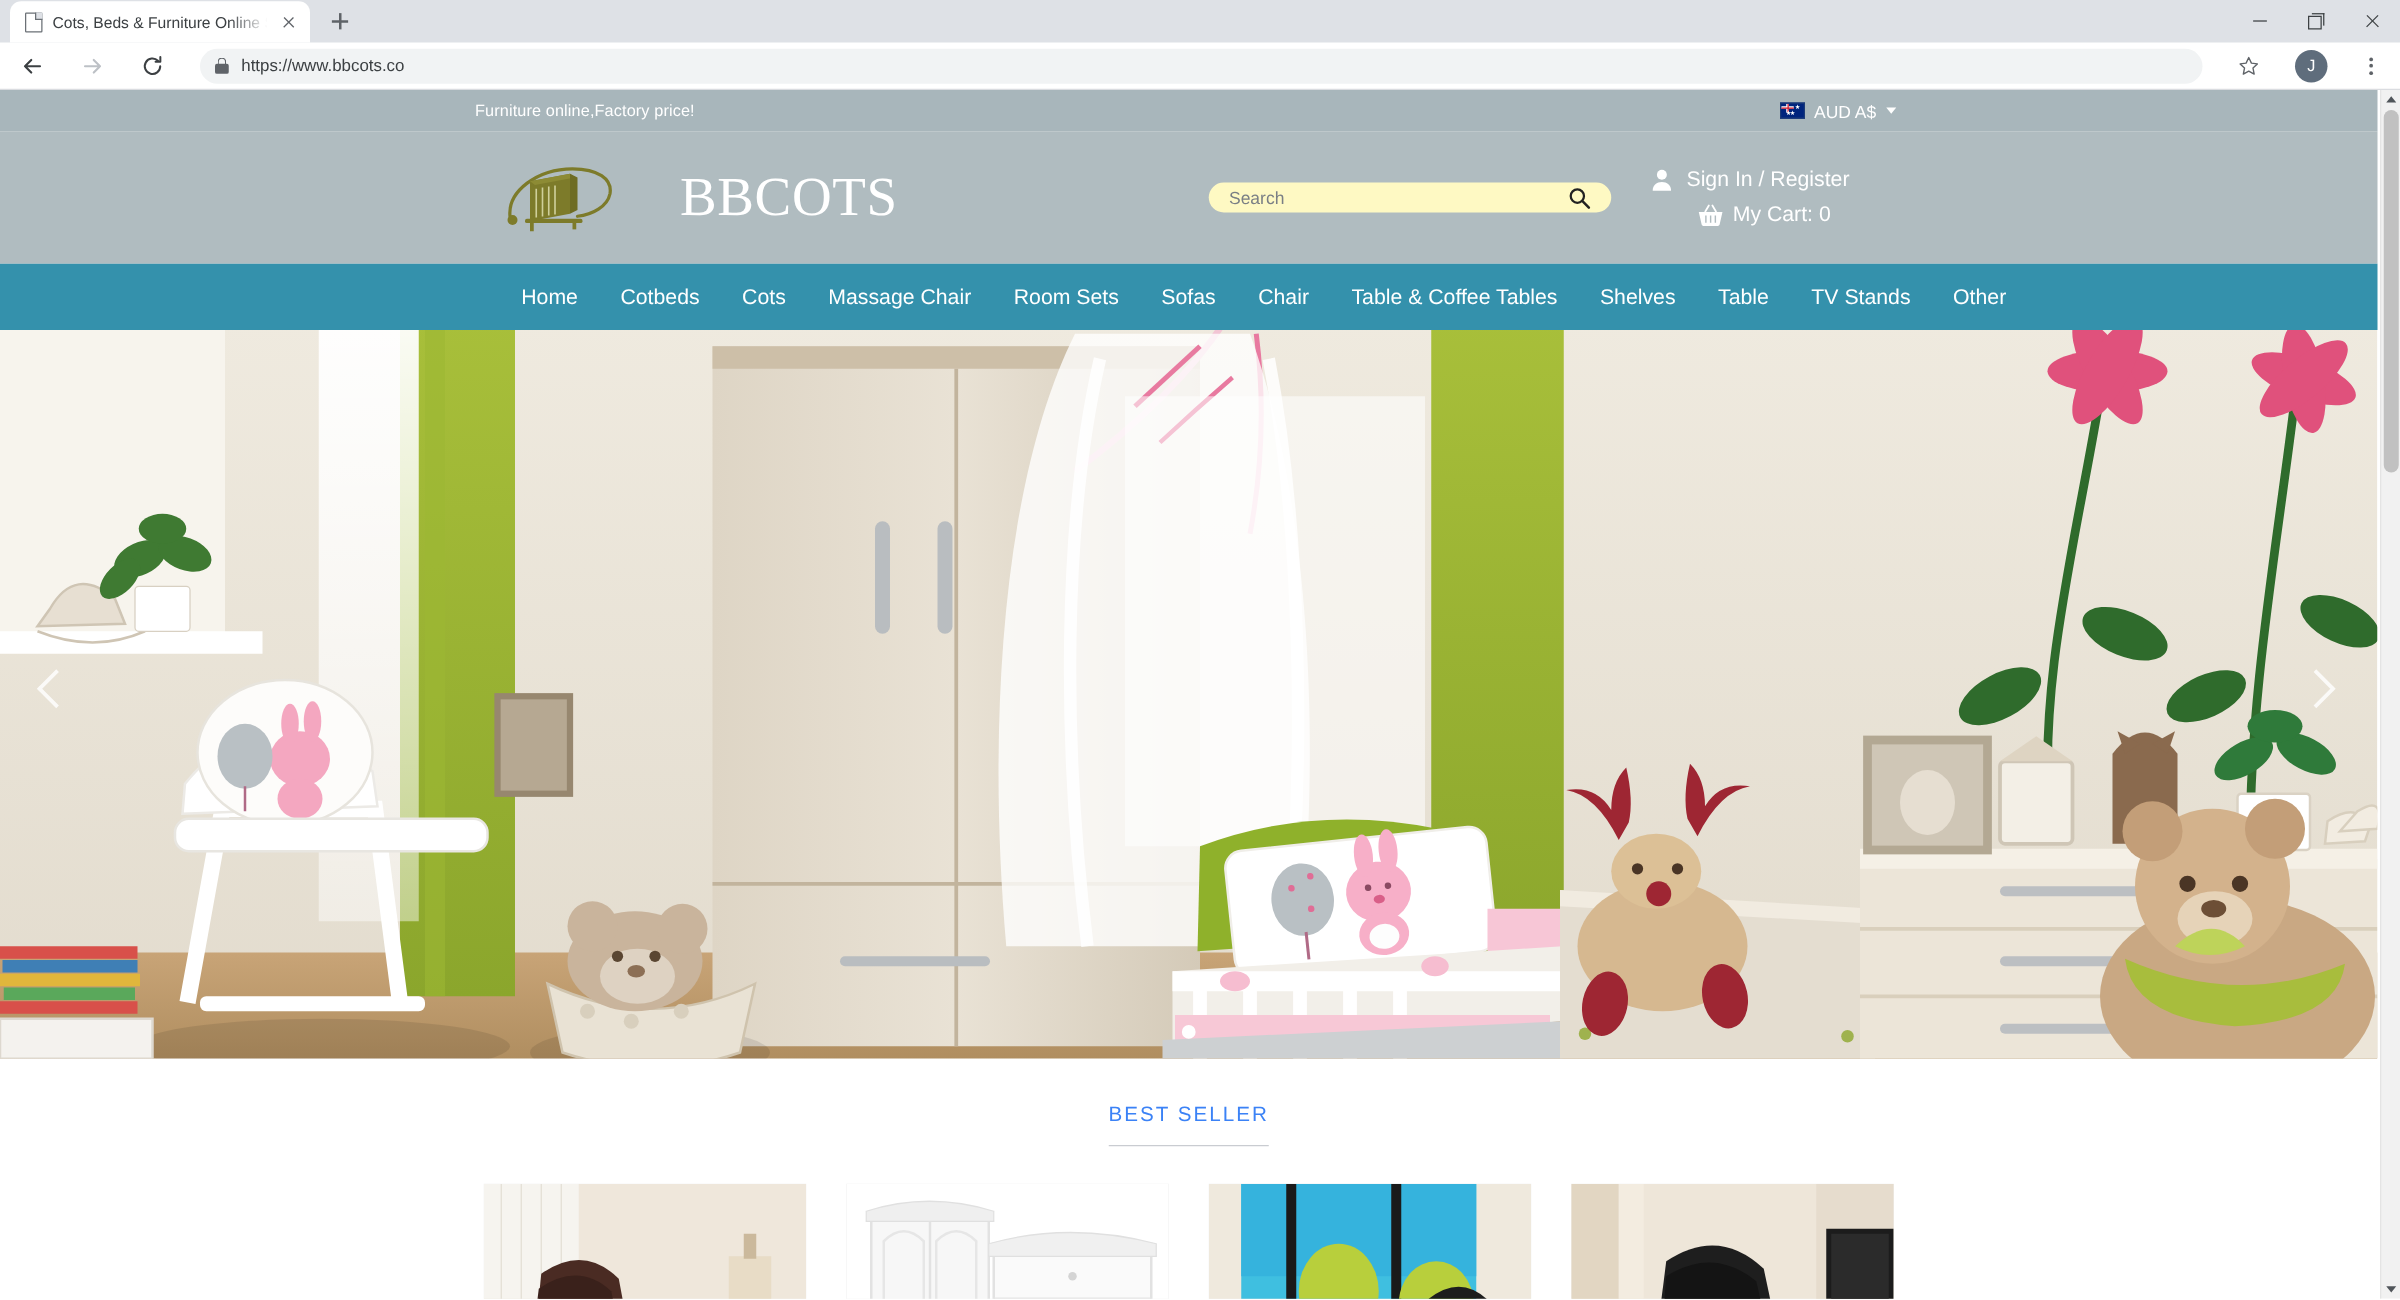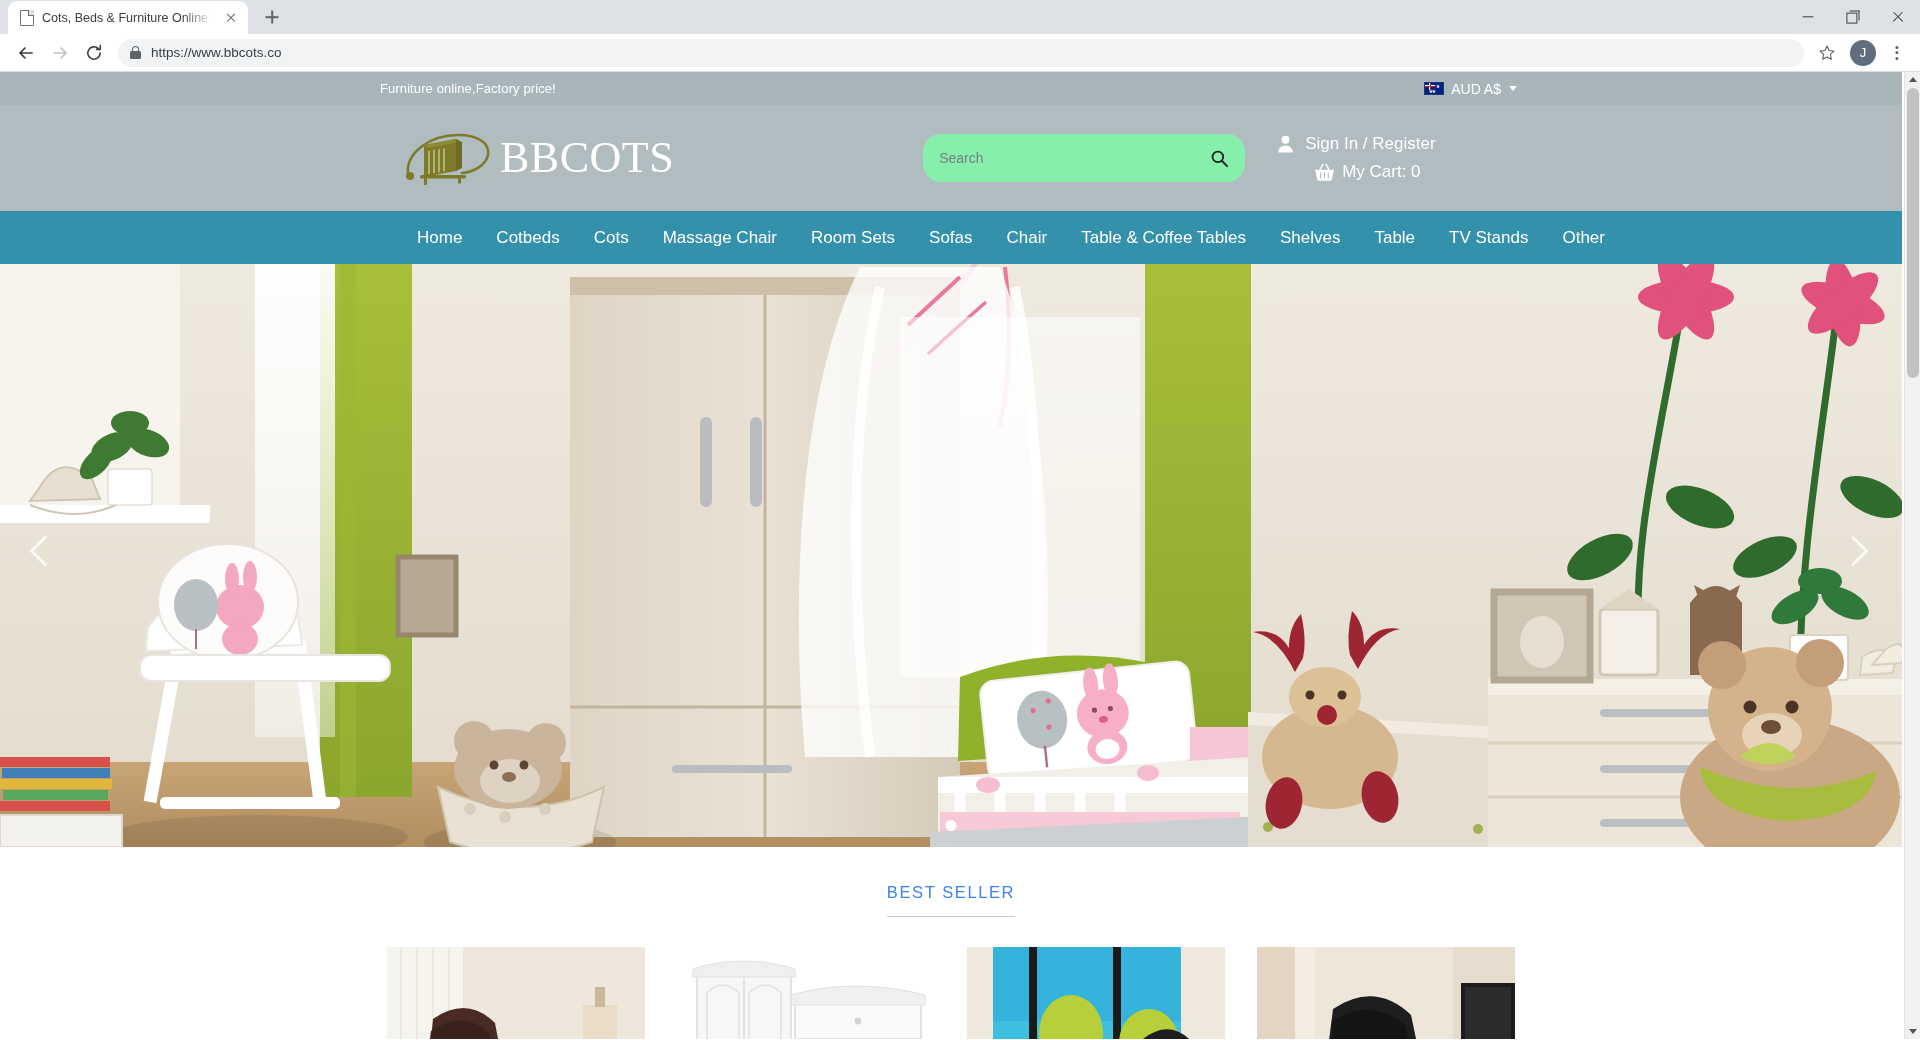--- a/index.html
+++ b/index.html
@@ -86,21 +86,21 @@
   }
   .wc-close::before, .wc-close::after {
     content:""; position:absolute; left:50%; top:50%;
     width:13px; height:1.4px; background:#3c4043;
   }
   .wc-close::before { transform:translate(-50%,-50%) rotate(45deg); }
   .wc-close::after  { transform:translate(-50%,-50%) rotate(-45deg); }
 
   .toolbar {
     height: 38px; background: #fff;
-    display: flex; align-items: center; padding: 0 10px; gap: 2px;
+    display: flex; align-items: center; padding: 0 10px; gap: 16px;
     border-bottom: 1px solid #dadce0;
   }
   .nav-btn { width: 32px; height: 32px; position: relative; flex:0 0 32px; }
   .nav-btn svg { position:absolute; left:50%; top:50%; transform:translate(-50%,-50%); }
   .omnibox {
     flex: 1; height: 28px; background: #f1f3f4; border-radius: 14px;
     display: flex; align-items: center; padding: 0 12px; gap: 10px;
     margin-left: 6px; margin-right: 6px;
   }
   .lock { width: 11px; height: 13px; position: relative; flex:0 0 11px; }
@@ -173,23 +173,24 @@
     display: flex; align-items: center;
   }
   .logo-wrap {
     margin-left: 400px; display: flex; align-items: center; gap: 4px;
   }
   .logo-mark { width: 96px; height: 62px; flex:0 0 96px; }
   .logo-text {
     font-family: "Liberation Serif", serif;
     font-size: 44px; color: #ffffff; letter-spacing: .5px;
     line-height: 1;
+    margin-left: 44px;
   }
   .searchbox {
-    width: 322px; height: 48px; background: #86efac; border-radius: 18px;
+    width: 322px; height: 24px; background: #fef9c3; border-radius: 18px;
     margin-left: 249px;
     display: flex; align-items: center; padding: 0 16px;
   }
   .searchbox input {
     border: none; outline: none; flex: 1;
     font-size: 14px; color: #44484c;
     font-family: "Liberation Sans", sans-serif; background: transparent;
   }
   .searchbox input::placeholder { color: #7a7f85; }
   .search-ico { width:19px;height:19px;flex:0 0 19px; }

